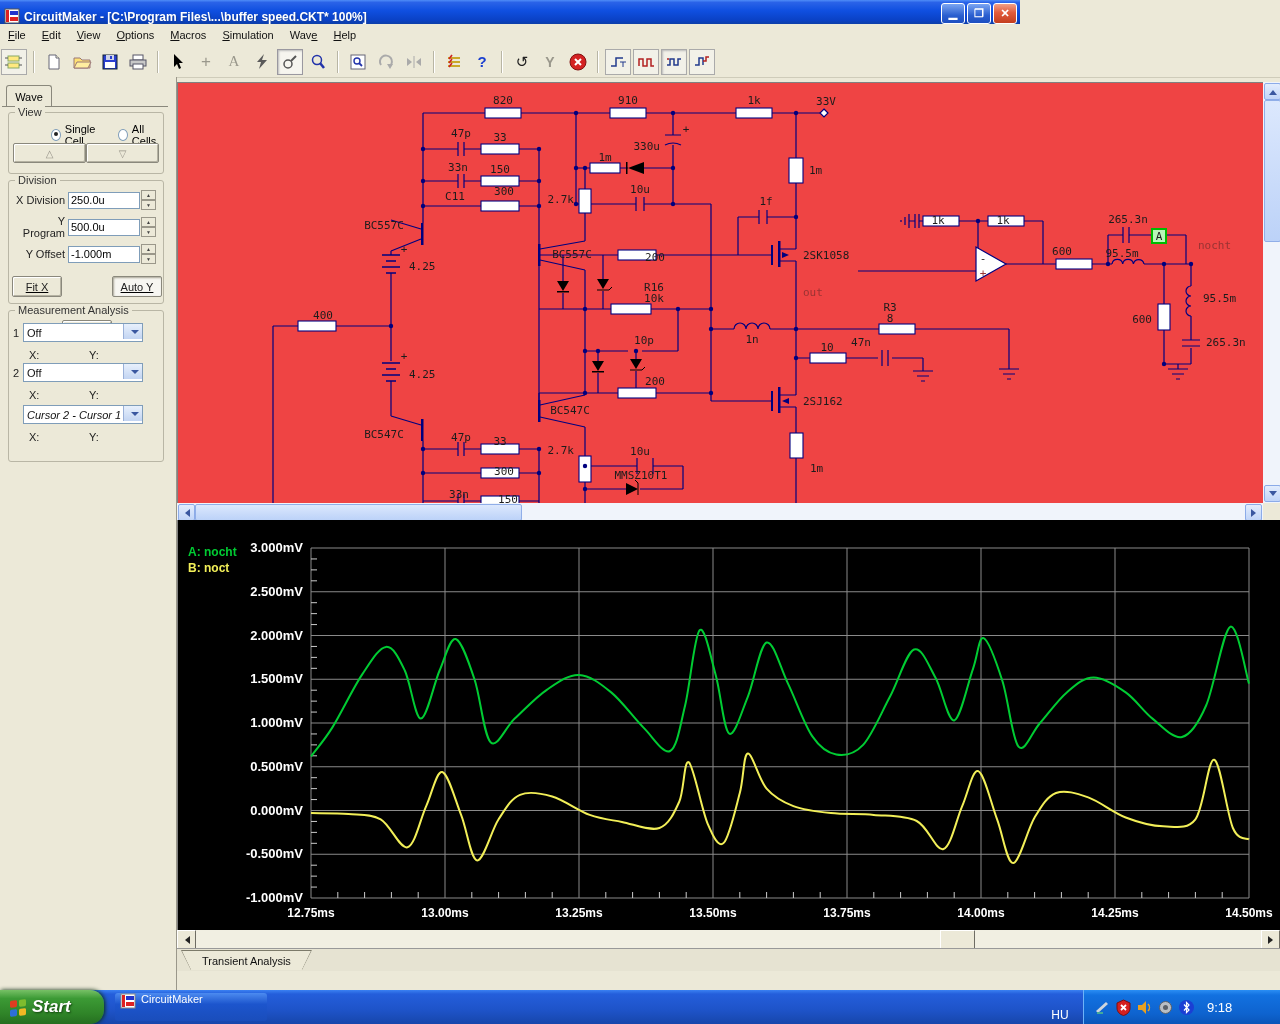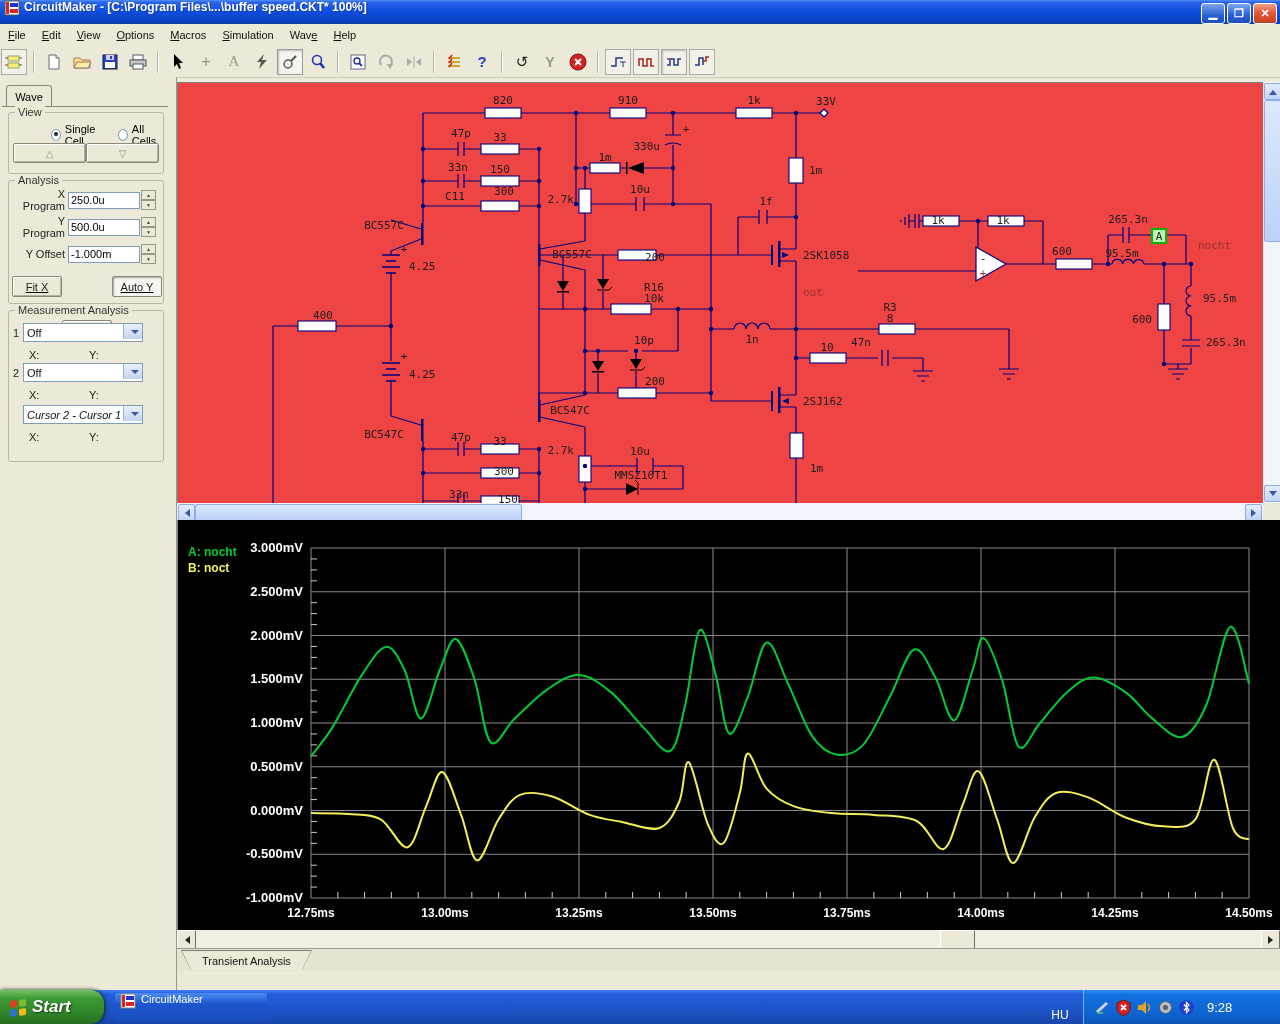--- a/index.html
+++ b/index.html
@@ -1,23 +1,23 @@
 <!DOCTYPE html>
 <html><head>
 <meta charset="utf-8">
 <style>
   html,body{margin:0;padding:0;}
   body{width:1280px;height:1024px;overflow:hidden;background:#ece9d8;
        font-family:"Liberation Sans",sans-serif;font-size:11px;position:relative;}
   #app{position:absolute;inset:0;}
 
   
-  #titlebar{position:absolute;left:0;top:0;width:1280px;height:24px;
+  #titlebar{position:absolute;left:0;top:0;width:1020px;height:24px;
     background:linear-gradient(180deg,#4f8df8 0%,#2a63e8 10%,#0f4fe0 45%,#0a41c4 85%,#0d3fa8 100%);
-    display:flex;align-items:flex-start;color:#fff;}
+    display:flex;align-items:flex-end;color:#fff;}
   #titlebar .appicon{width:16px;height:16px;margin:0 4px 0 4px;}
   #titlebar .title{font-weight:bold;font-size:12px;text-shadow:1px 1px 1px #1340a0;white-space:nowrap;}
   #winbtns{position:absolute;right:3px;top:3px;display:flex;gap:2px;}
   .winbtn{width:22px;height:19px;border-radius:3px;border:1px solid #fff;
     background:linear-gradient(180deg,#7ba5f2,#2a5fd0 60%,#1c4ec0);color:#fff;
     display:flex;align-items:center;justify-content:center;font-size:11px;font-weight:bold;}
   .winbtn.close{background:linear-gradient(180deg,#f0a086,#e25b3c 45%,#c33e1e);}
 
   
   #menubar{position:absolute;left:0;top:24px;width:1280px;height:22px;background:#ece9d8;
@@ -320,23 +320,23 @@
         <span class="radio" style="margin-left:8px;"></span>
         <span>All Cells</span>
       </div>
       <div class="tri-btns">
         <div class="btn tri">△</div>
         <div class="btn tri">▽</div>
       </div>
     </div>
 
     <div class="group" id="grp-scaling">
-      <span class="gtitle">Analysis</span>
+      <span class="gtitle">Division</span>
       <div class="scal-row" style="top:10px;">
-        <span class="lbl">X Program</span>
+        <span class="lbl">X Division</span>
         <span class="field">250.0u</span>
         <span class="spin">
             <div>▲</div>
             <div>▼</div>
           </span>
       </div>
       <div class="scal-row" style="top:37px;">
         <span class="lbl">Y Program</span>
         <span class="field">500.0u</span>
         <span class="spin">
@@ -778,16 +778,16 @@
           </svg>
         <svg width="17" height="17">
             <circle cx="8.5" cy="8.5" r="6" fill="#b9bec4" stroke="#5a6068"></circle>
             <circle cx="8.5" cy="8.5" r="2.5" fill="#5a6068"></circle>
           </svg>
         <svg width="17" height="17">
             <circle cx="8.5" cy="8.5" r="7.5" fill="#1b3fd4"></circle>
             <path d="M6,5.5 L11,11 L8.5,13.5 V3.5 L11,6 L6,11.5" stroke="#fff" stroke-width="1.2" fill="none"></path>
           </svg>
       </div>
-      <span id="clock">9:28</span>
+      <span id="clock">9:18</span>
     </div>
   </div>
 </div>
 
 </body></html>

